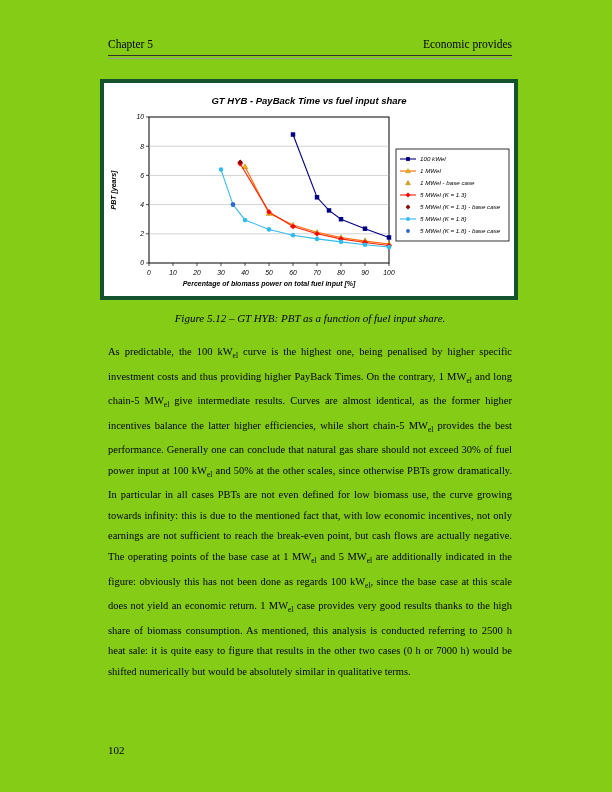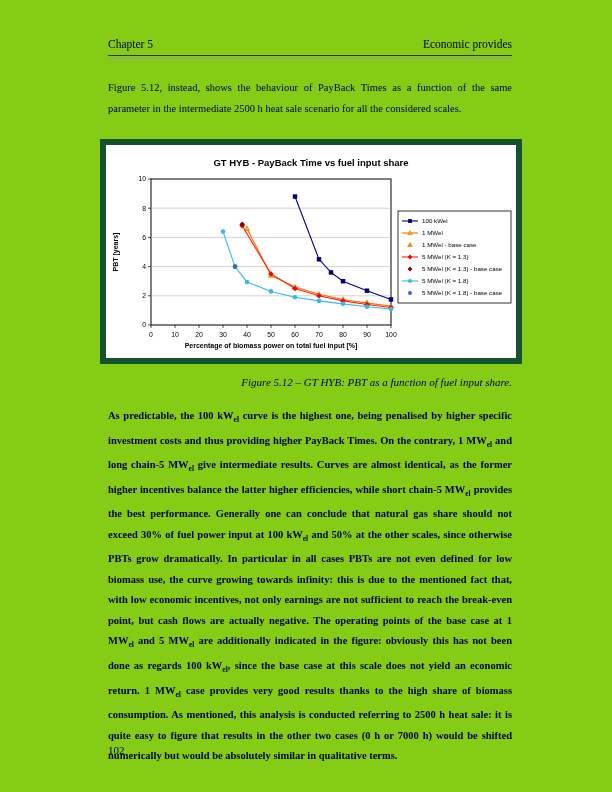--- a/index.html
+++ b/index.html
@@ -15,42 +15,41 @@
     margin:5px 100px 0 108px;height:2px;
     border-top:1px solid #333;border-bottom:1px solid #999;
   }
   .para{
     margin:0;padding:0 100px 0 108px;
     font-size:10.5px;line-height:20.5px;text-align:justify;
   }
   .intro{margin-top:19px;}
   .chart-figure{
     margin:20px 0 0 100px;width:410px;height:213px;
-    border:6px solid #14532d;background:#fff;
+    border:4px solid #14532d;background:#fff;font-style:italic;
   }
   .caption{
-    margin:12px 100px 0 108px;text-align:right;
+    margin:12px 100px 0 108px;text-align:center;
     font-style:italic;font-size:11px;
   }
-  .body-text{margin-top:18px;font-weight:bold;}
+  .body-text{margin-top:18px;}
   .page-number{position:absolute;left:108px;top:744px;font-size:11px;}
   sub{font-size:7.5px;}
 </style>
 </head>
 <body>
 
 <div class="page">
 
   <div class="header">
     <span>Chapter 5</span>
     <span>Economic provides</span>
   </div>
   <div class="header-rule"></div>
 
-  <p class="para intro">Figure 5.12, instead, shows the behaviour of PayBack Times as a function of the same parameter in the intermediate 2500 h heat sale scenario for all the considered scales.</p>
 
   <figure class="chart-figure">
     <svg id="chart-svg" width="410" height="213" viewBox="0 0 410 213">
         <text x="205" y="21" text-anchor="middle" font-size="9.5" font-weight="bold" font-family="Liberation Sans, sans-serif">GT HYB - PayBack Time vs fuel input share</text>
         <rect x="45" y="34" width="240" height="146" fill="#ffffff" stroke="#000" stroke-width="1"></rect>
         <line x1="45" y1="150.8" x2="285" y2="150.8" stroke="#b4b4b4" stroke-width="0.6"></line>
         <line x1="45" y1="121.6" x2="285" y2="121.6" stroke="#b4b4b4" stroke-width="0.6"></line>
         <line x1="45" y1="92.4" x2="285" y2="92.4" stroke="#b4b4b4" stroke-width="0.6"></line>
         <line x1="45" y1="63.19999999999999" x2="285" y2="63.19999999999999" stroke="#b4b4b4" stroke-width="0.6"></line>
         <line x1="42" y1="180" x2="45" y2="180" stroke="#000" stroke-width="0.7"></line>

